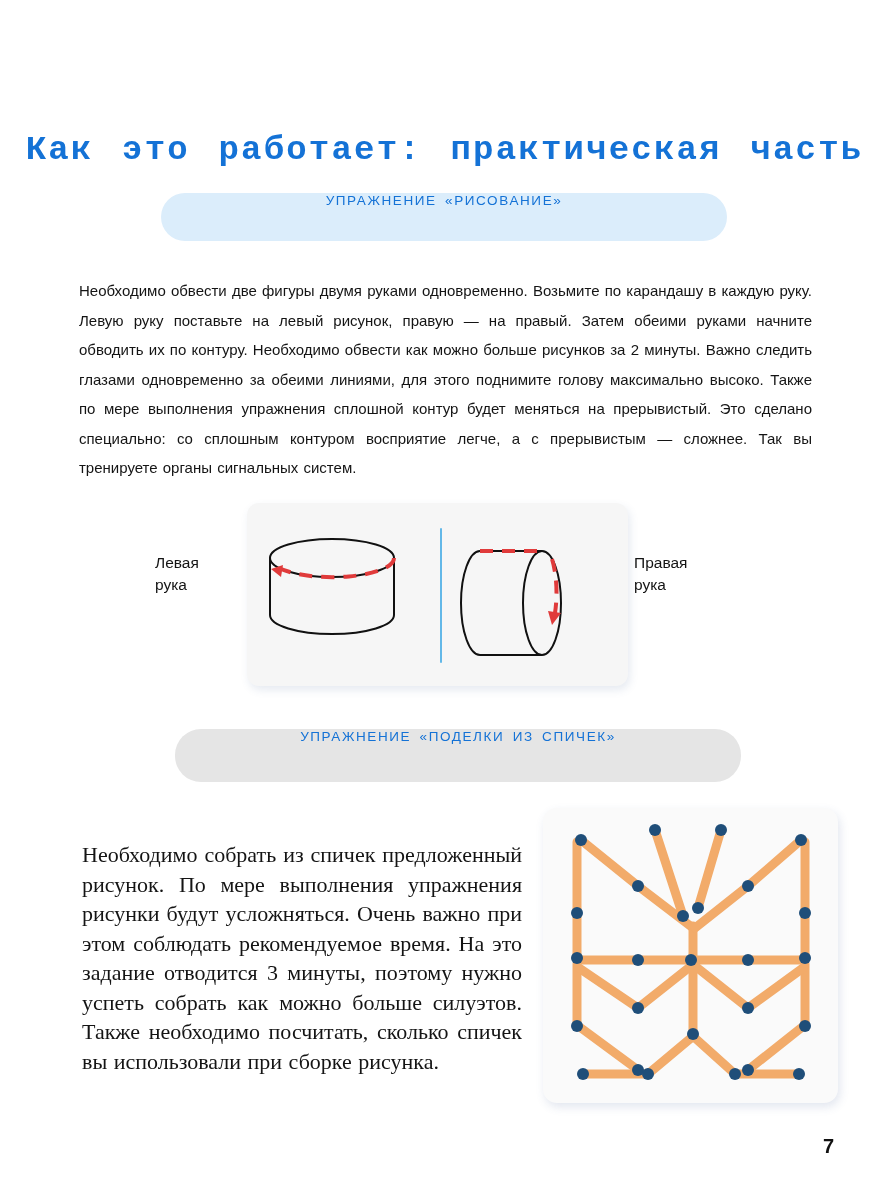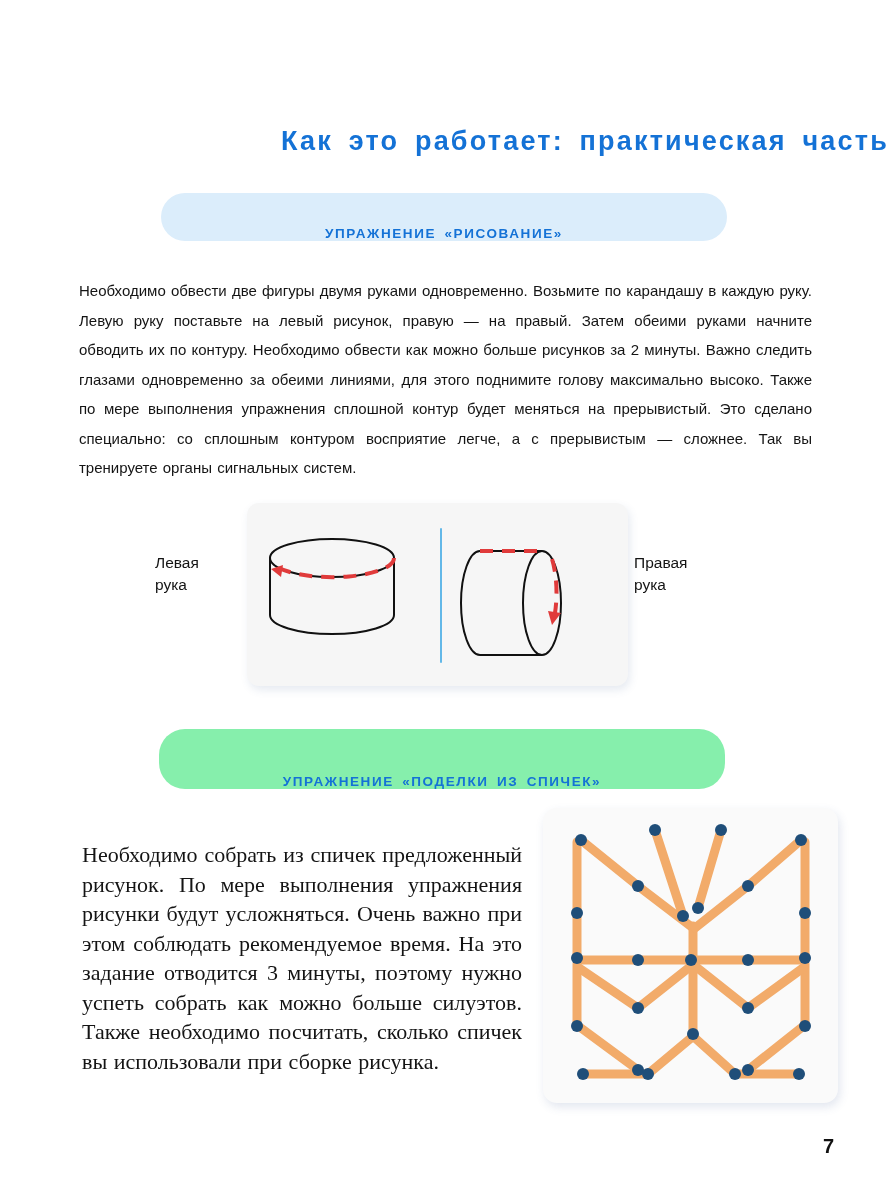--- a/index.html
+++ b/index.html
@@ -21,56 +21,56 @@
     inset: 0;
     padding: 0;
   }
 
   
   .page-title {
     position: absolute;
     top: 108px;
     left: 0;
     width: 889px;
-    text-align: right;
-    font-size: 27px;
+    text-align: center;
+    font-size: 34px;
     font-weight: bold;
     letter-spacing: 2.2px;
     color: #1472d6;
     word-spacing: 6px;
-    font-family: Liberation Sans, sans-serif;
+    font-family: Liberation Mono, monospace;
   }
 
   
   .banner {
     position: absolute;
     border-radius: 26px;
     display: flex;
-    align-items: flex-end;
+    align-items: flex-start;
     justify-content: center;
     text-align: center;
     font-size: 13.5px;
-    font-weight: bold;
+    font-weight: normal;
     letter-spacing: 1.6px;
     color: #1472d6;
     word-spacing: 3px;
   }
   .banner-1 {
     left: 161px;
     top: 193px;
     width: 566px;
     height: 48px;
     background: #dbedfb;
   }
   .banner-2 {
-    left: 159px;
+    left: 175px;
     top: 729px;
     width: 566px;
-    height: 60px;
-    background: #86efac;
+    height: 53px;
+    background: #e5e5e5;
   }
 
   
   .para-1 {
     position: absolute;
     left: 79px;
     top: 261px;
     width: 733px;
     font-size: 15px;
     line-height: 29.5px;

